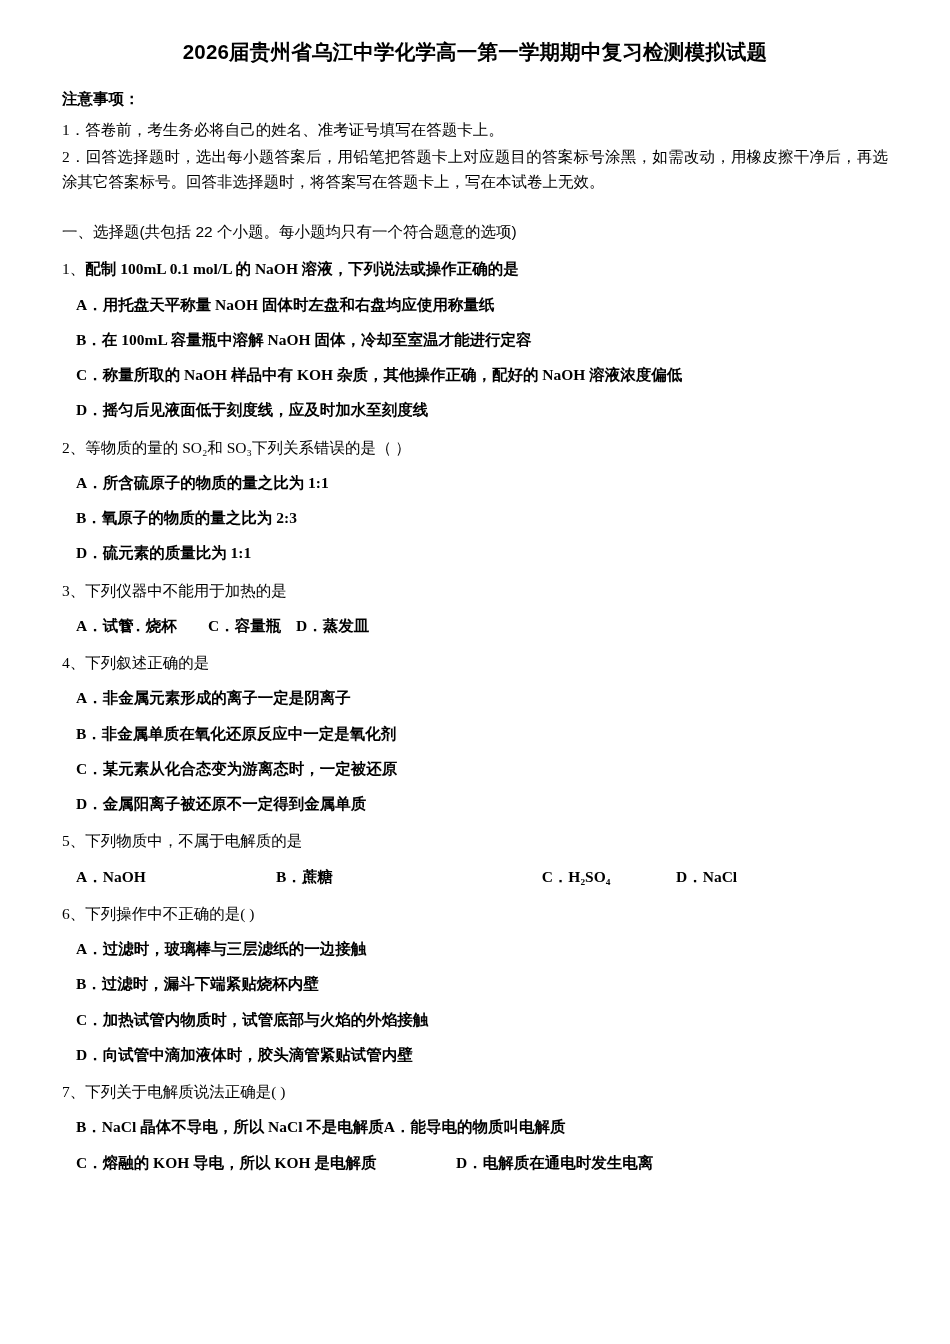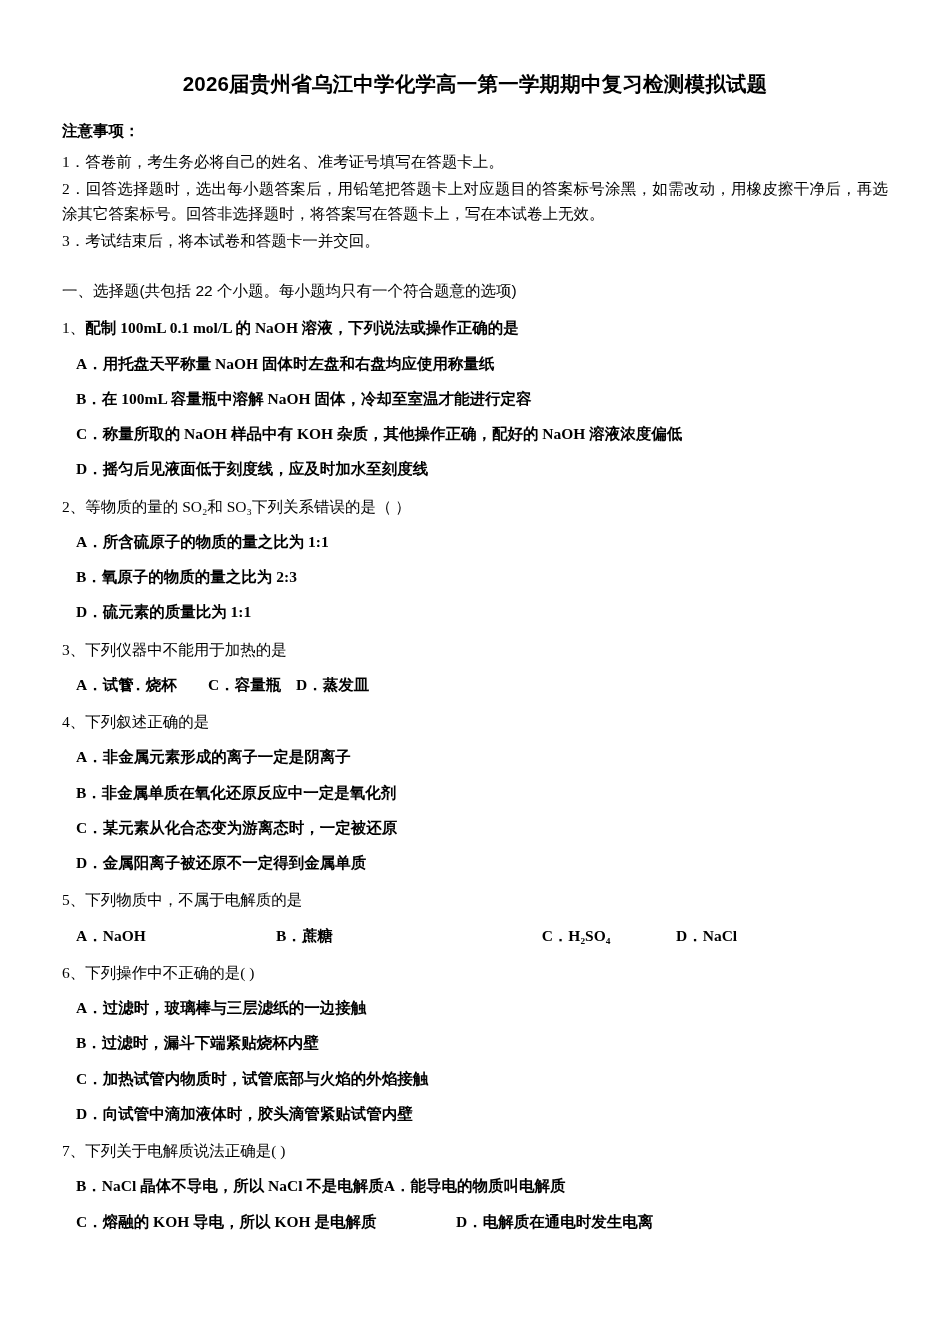--- a/index.html
+++ b/index.html
@@ -10,21 +10,21 @@
   body {
     width: 950px;
     min-height: 1344px;
     font-family: "Liberation Serif", "DejaVu Serif", serif;
     color: #000000;
   }
   .page {
     width: 950px;
     min-height: 1344px;
     box-sizing: border-box;
-    padding: 58px 62px 40px 62px;
+    padding: 26px 62px 40px 62px;
   }
   .doc-title {
     text-align: center;
     font-family: "Liberation Sans", sans-serif;
     font-weight: bold;
     font-size: 20.5px;
     letter-spacing: 0.2px;
     margin: 12px 0 22px 0;
     line-height: 1.4;
   }
@@ -81,21 +81,20 @@
 </head>
 <body>
 
 <div class="page">
 
   <div class="doc-title">2026届贵州省乌江中学化学高一第一学期期中复习检测模拟试题</div>
 
   <div class="notice-head">注意事项：</div>
   <div class="notice-line">1．答卷前，考生务必将自己的姓名、准考证号填写在答题卡上。</div>
   <div class="notice-line">2．回答选择题时，选出每小题答案后，用铅笔把答题卡上对应题目的答案标号涂黑，如需改动，用橡皮擦干净后，再选涂其它答案标号。回答非选择题时，将答案写在答题卡上，写在本试卷上无效。</div>
-  <div class="notice-line">3．考试结束后，将本试卷和答题卡一并交回。</div>
 
   <div class="section-head">一、选择题(共包括 22 个小题。每小题均只有一个符合题意的选项)</div>
 
   <div class="q-stem"><span>1、</span><span class="b">配制 100mL 0.1 mol/L 的 NaOH 溶液，下列说法或操作正确的是</span></div>
   <div class="opt b">A．用托盘天平称量 NaOH 固体时左盘和右盘均应使用称量纸</div>
   <div class="opt b">B．在 100mL 容量瓶中溶解 NaOH 固体，冷却至室温才能进行定容</div>
   <div class="opt b">C．称量所取的 NaOH 样品中有 KOH 杂质，其他操作正确，配好的 NaOH 溶液浓度偏低</div>
   <div class="opt b">D．摇匀后见液面低于刻度线，应及时加水至刻度线</div>
 
   <div class="q-stem"><span>2、</span><span>等物质的量的 SO₂和 SO₃下列关系错误的是（      ）</span></div>

